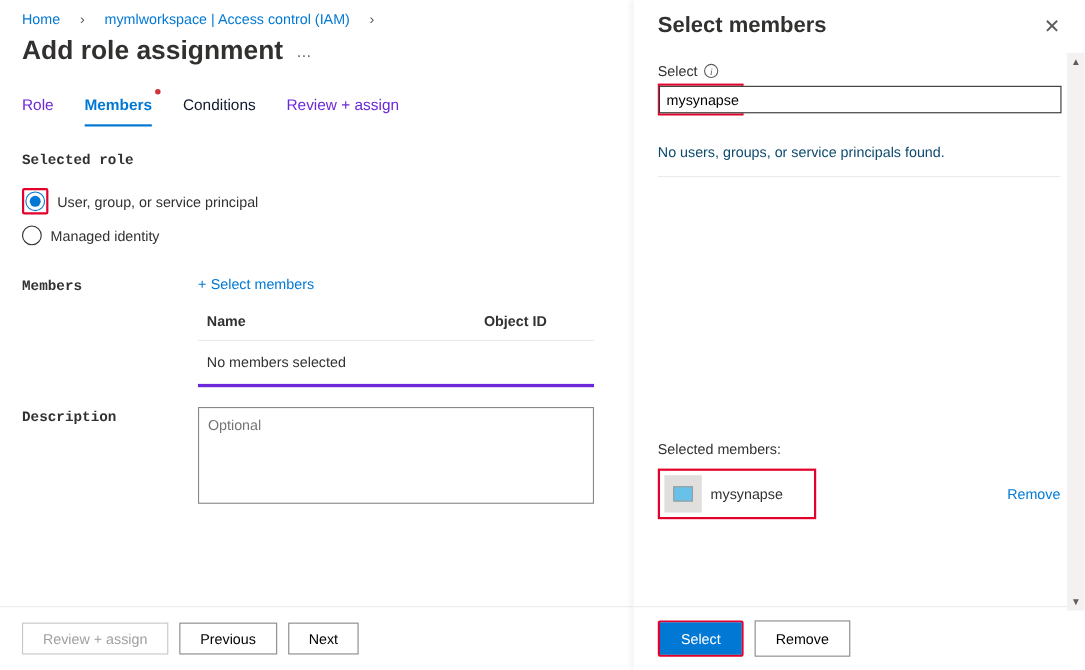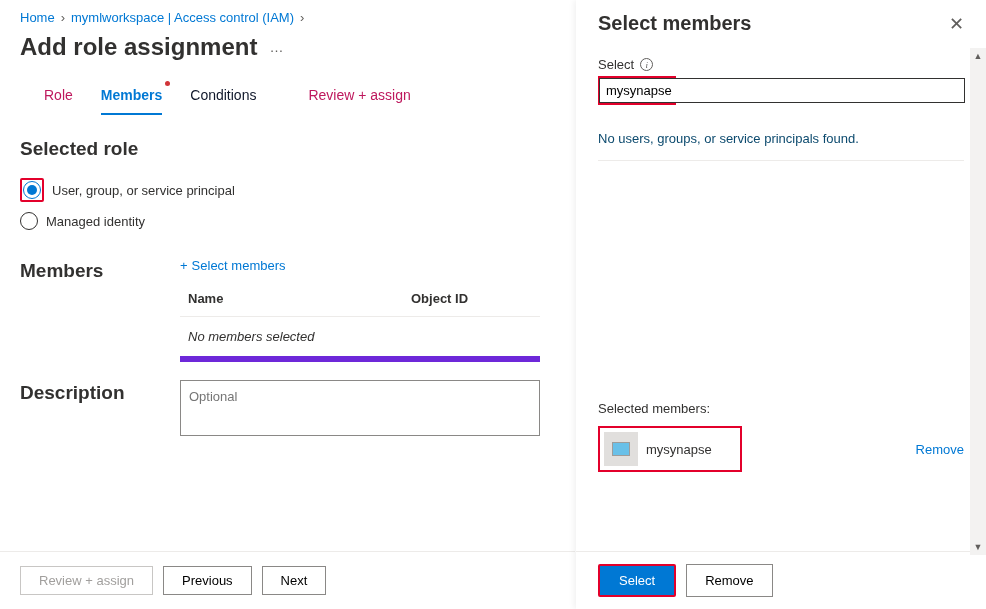--- a/index.html
+++ b/index.html
@@ -10,21 +10,21 @@
       background: #fff;
       width: 986px;
       height: 609px;
       position: relative;
       overflow: hidden;
     }
     
     .breadcrumb {
       display: flex;
       align-items: flex-start;
-      gap: 6px;
+      gap: 18px;
       padding: 10px 20px 4px;
       font-size: 13px;
     }
     .breadcrumb a { color: #0078d4; text-decoration: none; cursor: pointer; }
     .breadcrumb .sep { color: #605e5c; }
     
     .page-title-row {
       display: flex;
       align-items: center;
       gap: 12px;
@@ -41,53 +41,53 @@
       margin-bottom: 12px;
     }
     .tab {
       padding: 8px 0 10px;
       font-size: 14px;
       color: #0f172a;
       cursor: pointer;
       position: relative;
     }
     .tab.active { color: #0078d4; font-weight: 600; border-bottom: 2px solid #0078d4; }
-    .tab.link { color: #be185d; margin-left: 24px; }
+    .tab.link { color: #6d28d9; }
     .tab .dot {
       position: absolute;
       top: 2px; right: -8px;
       width: 5px; height: 5px;
       background: #d13438;
       border-radius: 50%;
     }
     
     .form-area { padding: 8px 20px 0; width: 560px; }
     .form-row { display: flex; align-items: flex-start; margin-bottom: 18px; }
-    .form-label { width: 160px; font-weight: 600; font-size: 19px; padding-top: 2px; }
+    .form-label { width: 160px; font-weight: 600; font-size: 13px; padding-top: 2px; font-family: Liberation Mono, monospace; }
     .form-value { flex: 1; }
     .radio-row { display: flex; align-items: center; gap: 8px; margin-bottom: 10px; }
     .radio-outer {
       width: 18px; height: 18px; border: 1px solid #323130; border-radius: 50%;
       display: flex; align-items: center; justify-content: center; cursor: pointer;
     }
     .radio-checked .radio-outer { border-color: #0078d4; }
     .radio-inner { width: 10px; height: 10px; background: #0078d4; border-radius: 50%; }
     .hl-red { border: 2px solid #e3002b; padding: 1px; border-radius: 2px; }
     .link-action { color: #0078d4; cursor: pointer; display: inline-flex; align-items: center; gap: 4px; }
     
     .members-table { width: 100%; margin-top: 8px; }
     .members-table .thead {
-      display: flex; gap: 23px; border-bottom: 1px solid #edebe9; padding: 10px 8px;
+      display: flex; gap: 52px; border-bottom: 1px solid #edebe9; padding: 10px 8px;
       font-weight: 600;
     }
     .members-table .col-name { width: 200px; }
-    .members-table .empty { padding: 12px 8px; border-bottom: 6px solid #6d28d9; color: #323130; font-style: italic; }
+    .members-table .empty { padding: 12px 8px; border-bottom: 3px solid #6d28d9; color: #323130; }
     
     .desc-input {
-      width: 100%; height: 56px; border: 1px solid #8a8886; padding: 8px;
+      width: 100%; height: 88px; border: 1px solid #8a8886; padding: 8px;
       font-family: inherit; font-size: 13px; resize: none; color: #8b5cf6;
     }
     
     .bottom-bar {
       position: absolute; left: 0; bottom: 0; width: 575px;
       border-top: 1px solid #edebe9; padding: 14px 20px;
       display: flex; gap: 10px;
     }
     .btn {
       padding: 6px 18px; font-size: 13px; border: 1px solid #8a8886;

